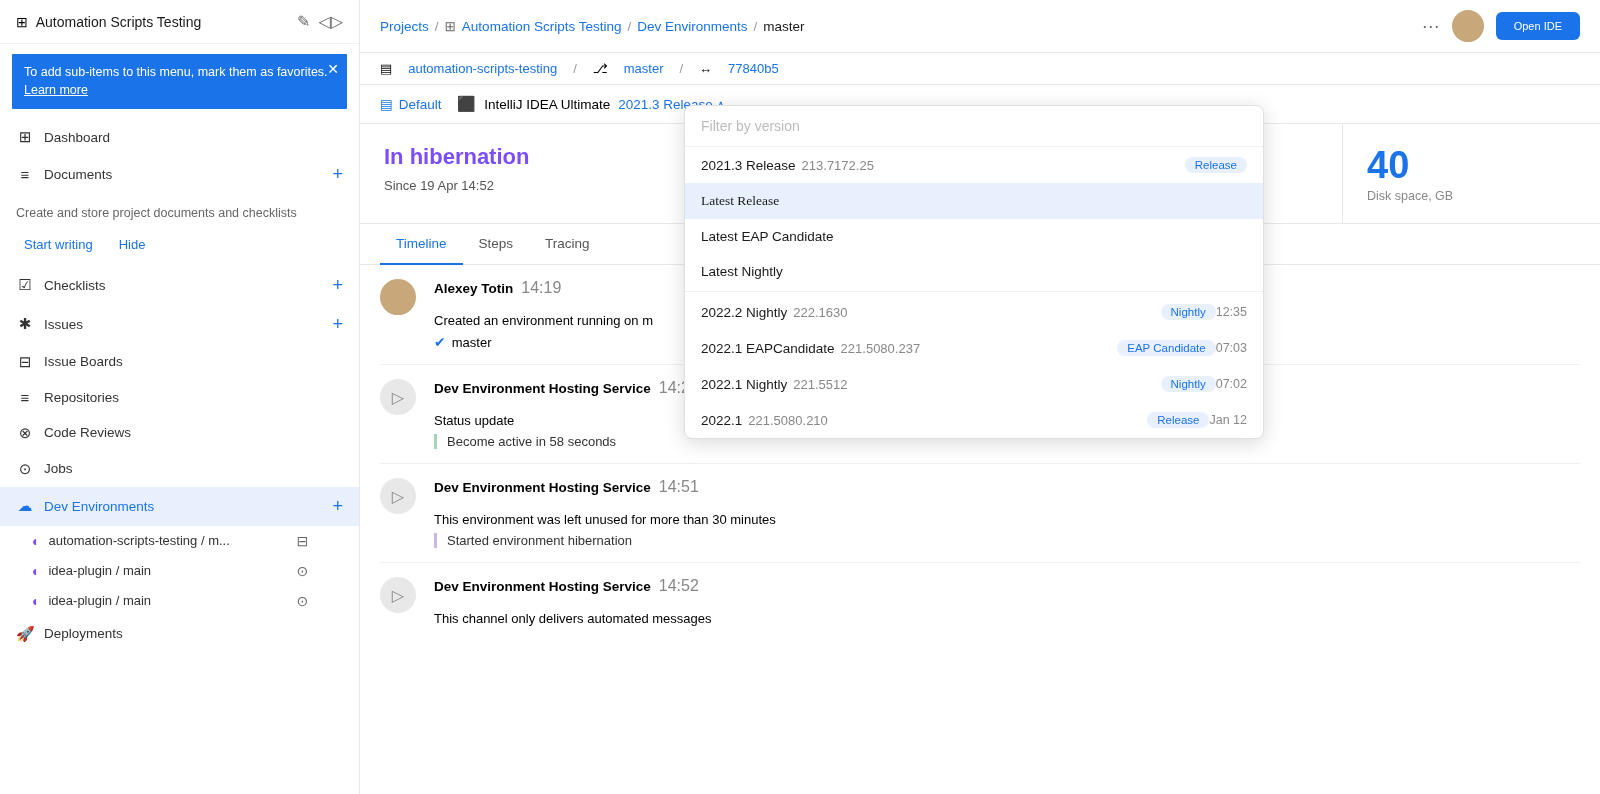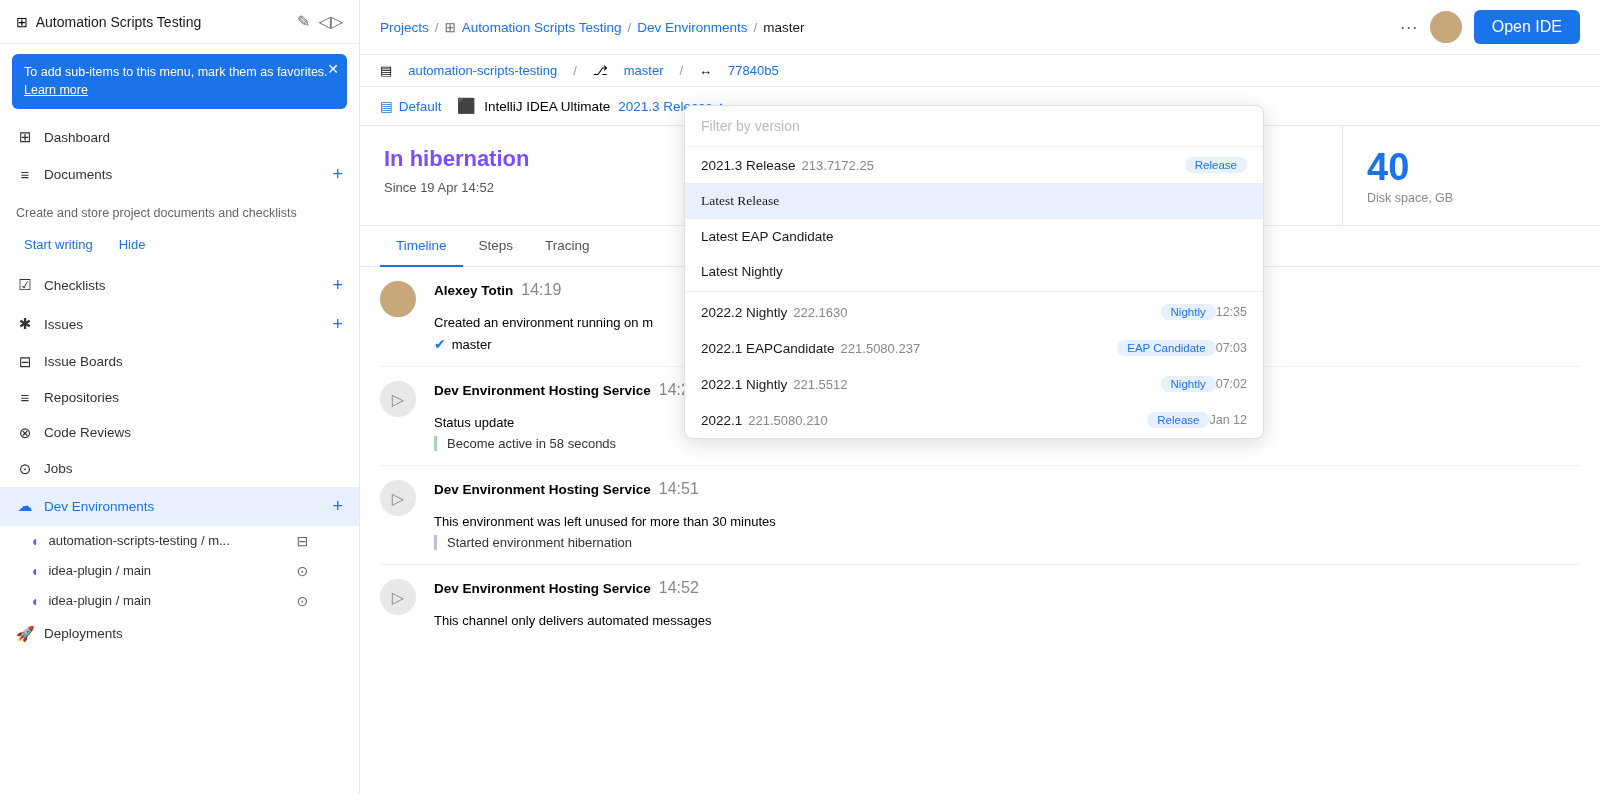--- a/index.html
+++ b/index.html
@@ -5,21 +5,21 @@
     * { box-sizing: border-box; margin: 0; padding: 0; }
     body { font-family: -apple-system, BlinkMacSystemFont, 'Segoe UI', sans-serif; font-size: 14px; background: #fff; display: flex; height: 794px; overflow: hidden; }
 
     
     .sidebar { width: 360px; min-width: 360px; background: #fff; border-right: 1px solid #e8e8e8; display: flex; flex-direction: column; height: 100%; overflow-y: auto; }
     .sidebar-header { display: flex; align-items: center; padding: 12px 16px; border-bottom: 1px solid #f0f0f0; gap: 8px; }
     .sidebar-title { font-size: 14px; font-weight: 500; flex: 1; color: #1a1a1a; }
     .sidebar-header-icons { display: flex; gap: 8px; color: #666; }
     .sidebar-header-icons span { cursor: pointer; font-size: 16px; }
 
-    .sidebar-banner { background: #1a73e8; color: #fff; margin: 10px 12px; border-radius: 6px; padding: 10px 12px; font-size: 12.5px; position: relative; line-height: 1.4; }
+    .sidebar-banner { background: #1a73e8; color: #fff; margin: 10px 12px; border-radius: 1px; padding: 10px 12px; font-size: 12.5px; position: relative; line-height: 1.4; }
     .sidebar-banner .close-btn { position: absolute; top: 6px; right: 8px; cursor: pointer; font-size: 14px; color: #fff; }
     .sidebar-banner a { color: #fff; text-decoration: underline; cursor: pointer; }
 
     .sidebar-nav { flex: 1; }
     .nav-item { display: flex; align-items: center; padding: 9px 16px; cursor: pointer; gap: 10px; color: #333; font-size: 13.5px; }
     .nav-item.active { background: #e8f0fe; color: #1a73e8; font-weight: 500; }
     .nav-item .icon { width: 18px; text-align: center; font-size: 15px; }
     .nav-item .label { flex: 1; }
     .nav-item .plus { color: #1a73e8; font-size: 18px; }
 
@@ -39,21 +39,21 @@
     
     .topbar { display: flex; align-items: center; padding: 10px 20px; border-bottom: 1px solid #e8e8e8; gap: 8px; }
     .breadcrumb { display: flex; align-items: center; gap: 6px; font-size: 13.5px; color: #1a73e8; flex: 1; }
     .breadcrumb span { color: #666; }
     .breadcrumb a { color: #1a73e8; cursor: pointer; text-decoration: none; }
     .breadcrumb .sep { color: #999; }
     .breadcrumb .current { color: #1a1a1a; font-weight: 500; }
     .topbar-actions { display: flex; align-items: center; gap: 12px; }
     .topbar-dots { color: #666; font-size: 18px; cursor: pointer; }
     .avatar { width: 32px; height: 32px; border-radius: 50%; background: #c8a87a; display: flex; align-items: center; justify-content: center; overflow: hidden; }
-    .open-ide-btn { background: #1a73e8; color: #fff; border: none; border-radius: 6px; padding: 8px 18px; font-size: 16px; font-weight: 500; cursor: pointer; }
+    .open-ide-btn { background: #1a73e8; color: #fff; border: none; border-radius: 6px; padding: 8px 18px; font-size: 11px; font-weight: 500; cursor: pointer; }
 
     
     .subnav { display: flex; align-items: center; padding: 8px 20px; gap: 16px; border-bottom: 1px solid #e8e8e8; font-size: 13px; }
     .subnav a { color: #1a73e8; text-decoration: none; display: flex; align-items: center; gap: 6px; cursor: pointer; }
     .subnav .sep { color: #999; }
 
     
     .idebar { display: flex; align-items: center; padding: 10px 20px; gap: 16px; border-bottom: 1px solid #e8e8e8; font-size: 13.5px; position: relative; }
     .idebar-default { display: flex; align-items: center; gap: 6px; color: #1a73e8; cursor: pointer; }
     .idebar-ide { display: flex; align-items: center; gap: 8px; font-size: 13.5px; cursor: pointer; }

